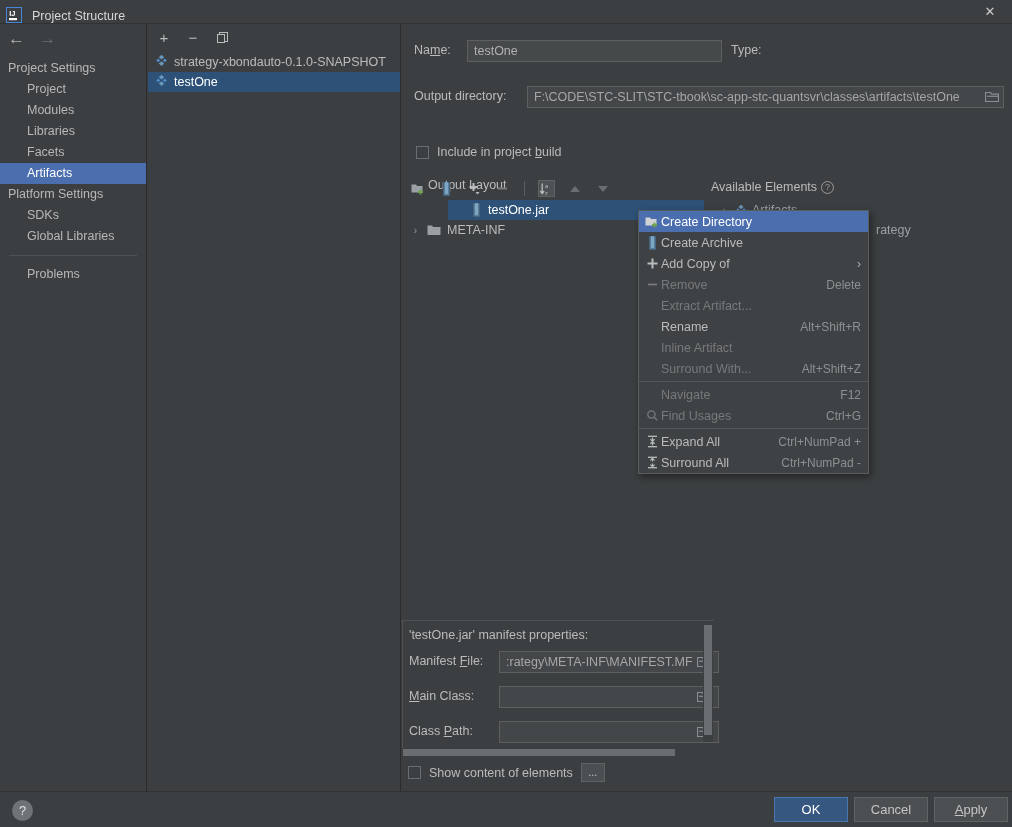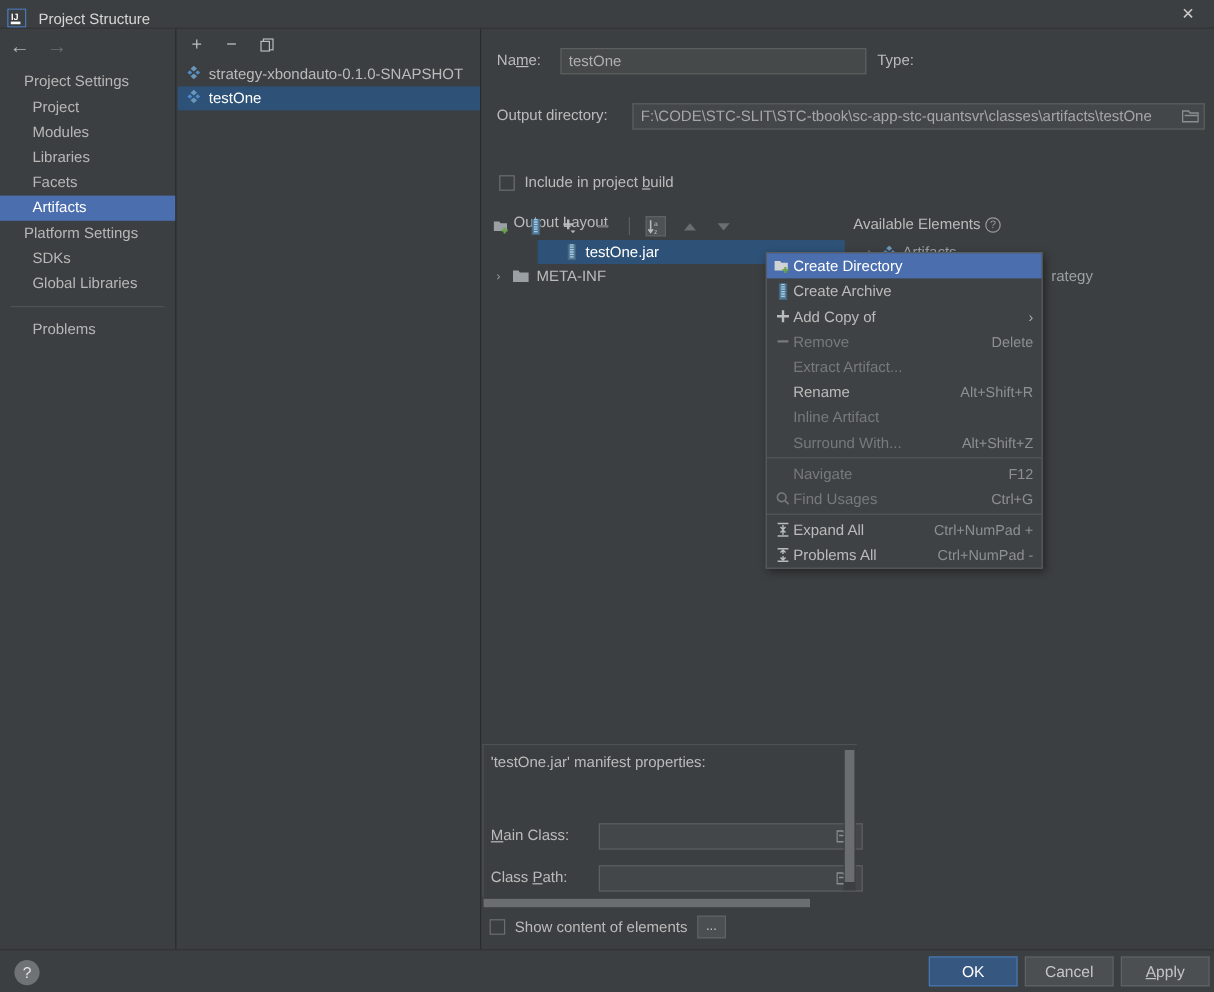--- a/index.html
+++ b/index.html
@@ -32,21 +32,21 @@
   
   .sidebar {
     position: absolute; left: 0; top: 24px; width: 147px; height: 767px;
     background: #3c3f41; border-right: 1px solid #2b2b2b;
   }
   .nav-arrows { height: 28px; display: flex; align-items: center; padding-left: 8px; gap: 14px; }
   .arrow { font-size: 17px; line-height: 1; color: #b4b4b4; }
   .arrow.disabled { color: #6b6e70; }
   .side-list { padding-top: 6px; }
   .side-group {
-    height: 21px; line-height: 21px; padding-left: 20px; color: #b7b7b7; font-size: 12.5px;
+    height: 21px; line-height: 21px; padding-left: 8px; color: #b7b7b7; font-size: 12.5px;
   }
   .side-item {
     height: 21px; line-height: 21px; padding-left: 27px; color: #b7b7b7; font-size: 12.5px;
   }
   .side-item.selected { background: #4b6eaf; color: #ffffff; }
   .side-sep { height: 1px; background: #4e5254; margin: 8px 9px 8px 9px; }
 
   
   .art-panel {
     position: absolute; left: 148px; top: 24px; width: 253px; height: 767px;
@@ -459,28 +459,38 @@
 
     <div class="mi">
       <span class="mi-ico">
         <svg width="13" height="13" viewBox="0 0 13 13" style="display:block">
           <path d="M2 1.3 h9" stroke="#b9bcbd" stroke-width="1.3"></path>
           <path d="M6.5 5.6 v-3.1 M4.4 4.4 l2.1 -2 l2.1 2" stroke="#b9bcbd" stroke-width="1.2" fill="none"></path>
           <path d="M6.5 7.4 v3.1 M4.4 8.6 l2.1 2 l2.1 -2" stroke="#b9bcbd" stroke-width="1.2" fill="none"></path>
           <path d="M2 11.7 h9" stroke="#b9bcbd" stroke-width="1.3"></path>
         </svg>
       </span>
-      <span class="mi-lbl">Problems All</span>
+      <span class="mi-lbl">Surround All</span>
       <span class="mi-acc">Ctrl+NumPad -</span>
     </div>
   </div>
 
   <div class="manifest">
     <div class="mf-title">'testOne.jar' manifest properties:</div>
 
+    <div class="mf-row" style="top:30px;">
+      <span class="mf-lbl">Manifest <span class="u">F</span>ile:</span>
+      <div class="field readonly mf-in">:rategy\META-INF\MANIFEST.MF</div>
+      <span style="position:absolute;left:288px;top:4px;">
+        <svg width="14" height="13" viewBox="0 0 14 13" style="display:block">
+          <path d="M0.5 2.5 h5 l1.3 1.6 h6.7 v7.4 h-13 z" fill="none" stroke="#8b8e90" stroke-width="1.2"></path>
+          <path d="M2.2 6.3 h11" stroke="#8b8e90" stroke-width="1.2"></path>
+        </svg>
+      </span>
+    </div>
 
     <div class="mf-row" style="top:65px;">
       <span class="mf-lbl"><span class="u">M</span>ain Class:</span>
       <div class="field readonly mf-in"></div>
       <span style="position:absolute;left:288px;top:4px;">
         <svg width="14" height="13" viewBox="0 0 14 13" style="display:block">
           <path d="M0.5 2.5 h5 l1.3 1.6 h6.7 v7.4 h-13 z" fill="none" stroke="#8b8e90" stroke-width="1.2"></path>
           <path d="M2.2 6.3 h11" stroke="#8b8e90" stroke-width="1.2"></path>
         </svg>
       </span>

